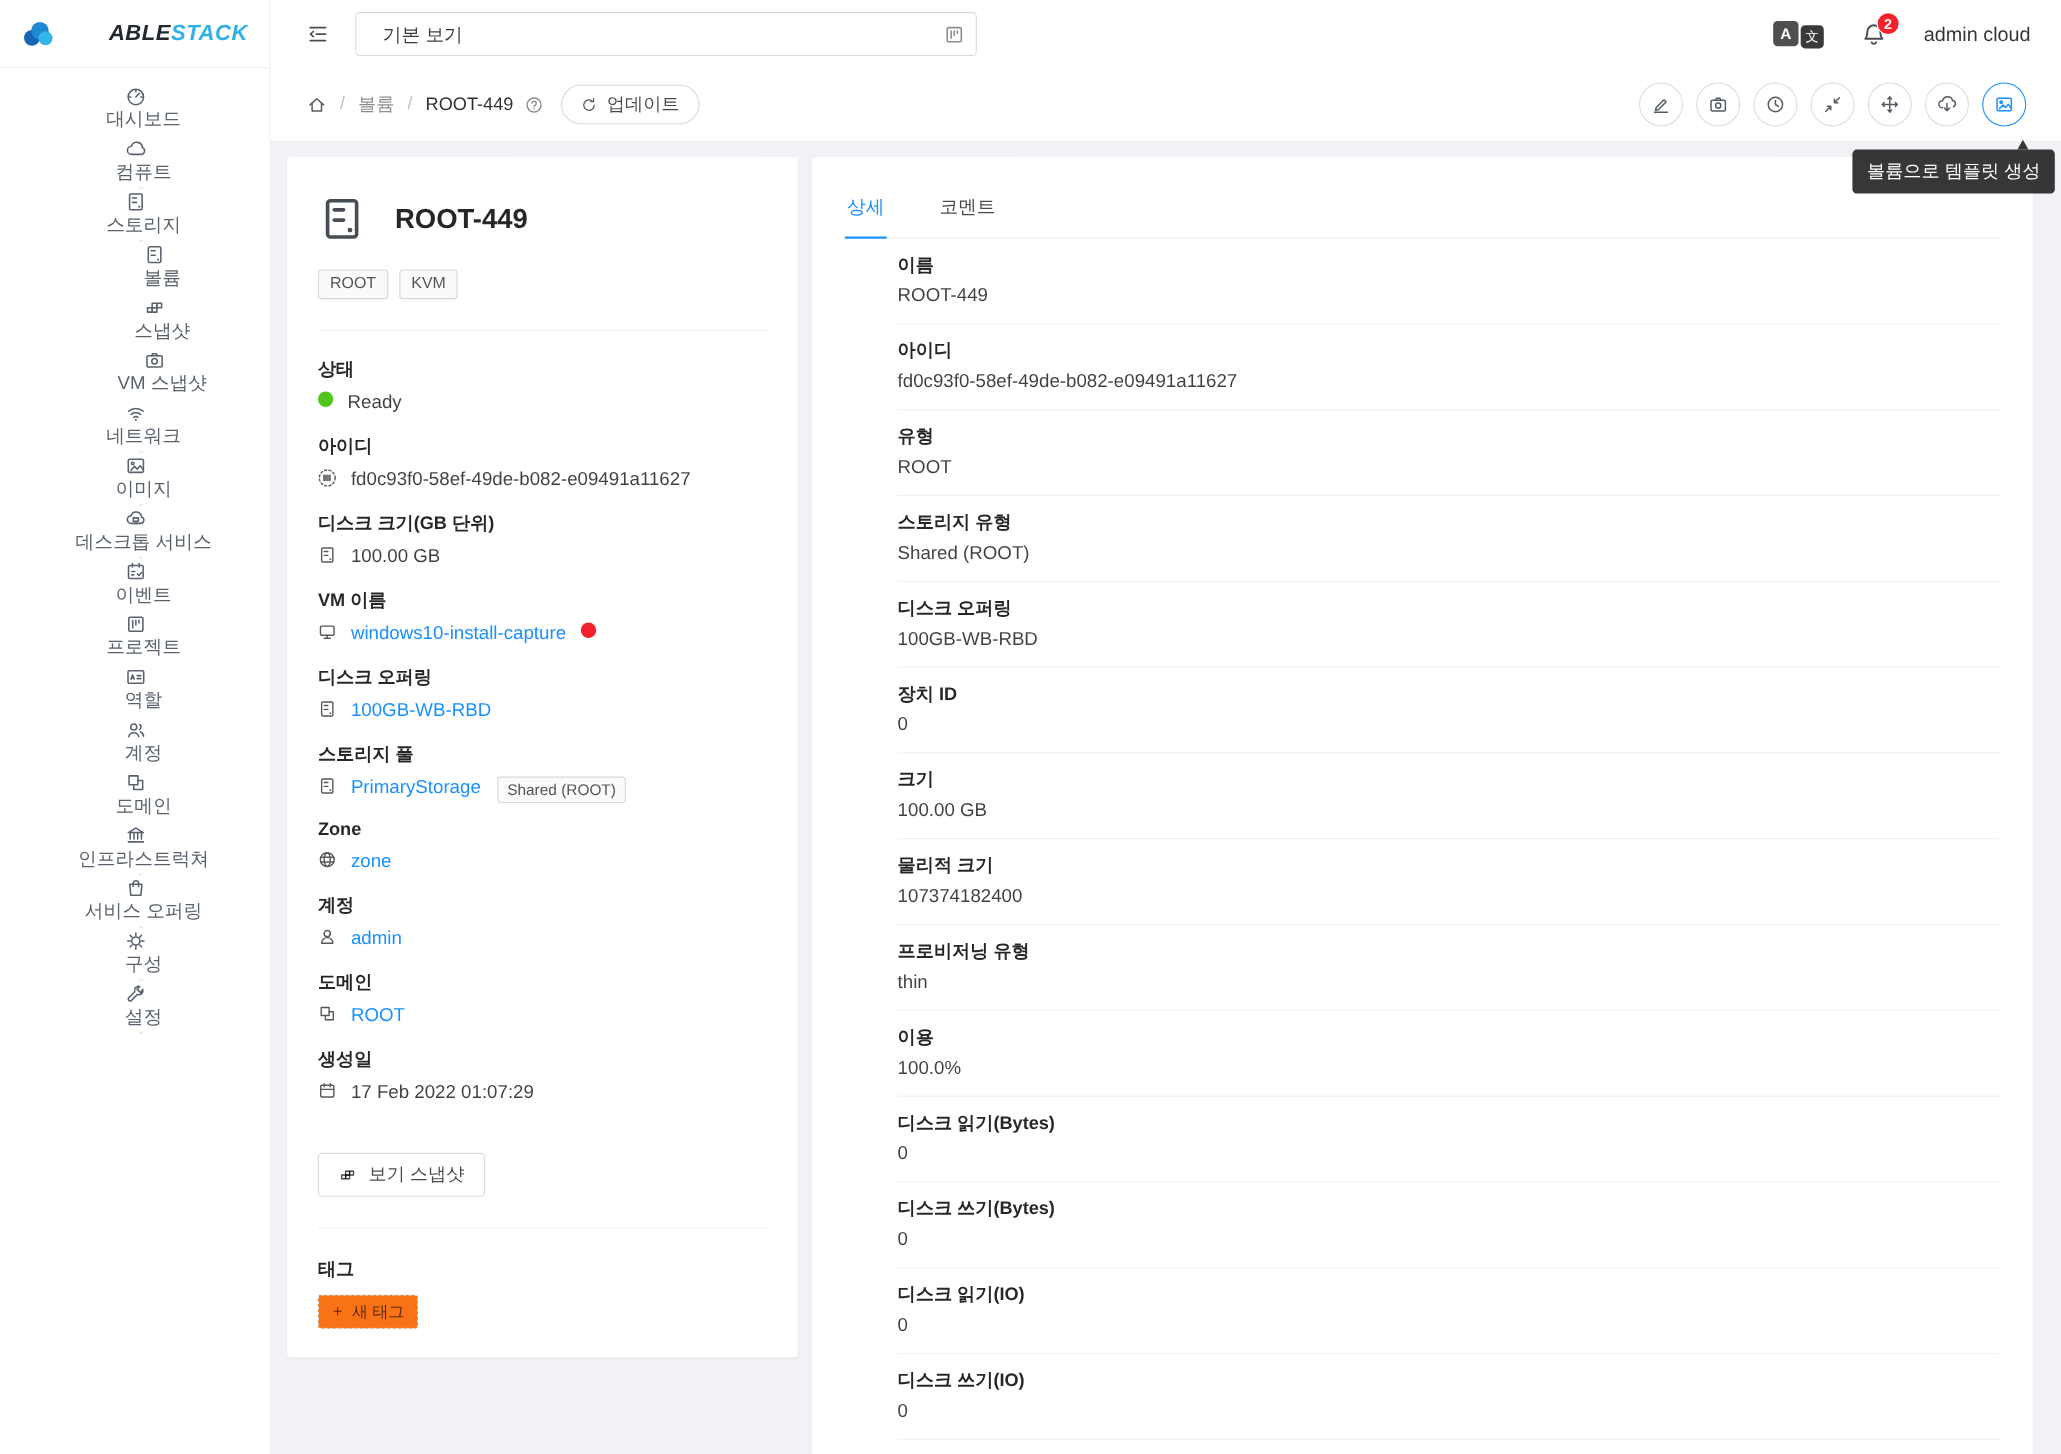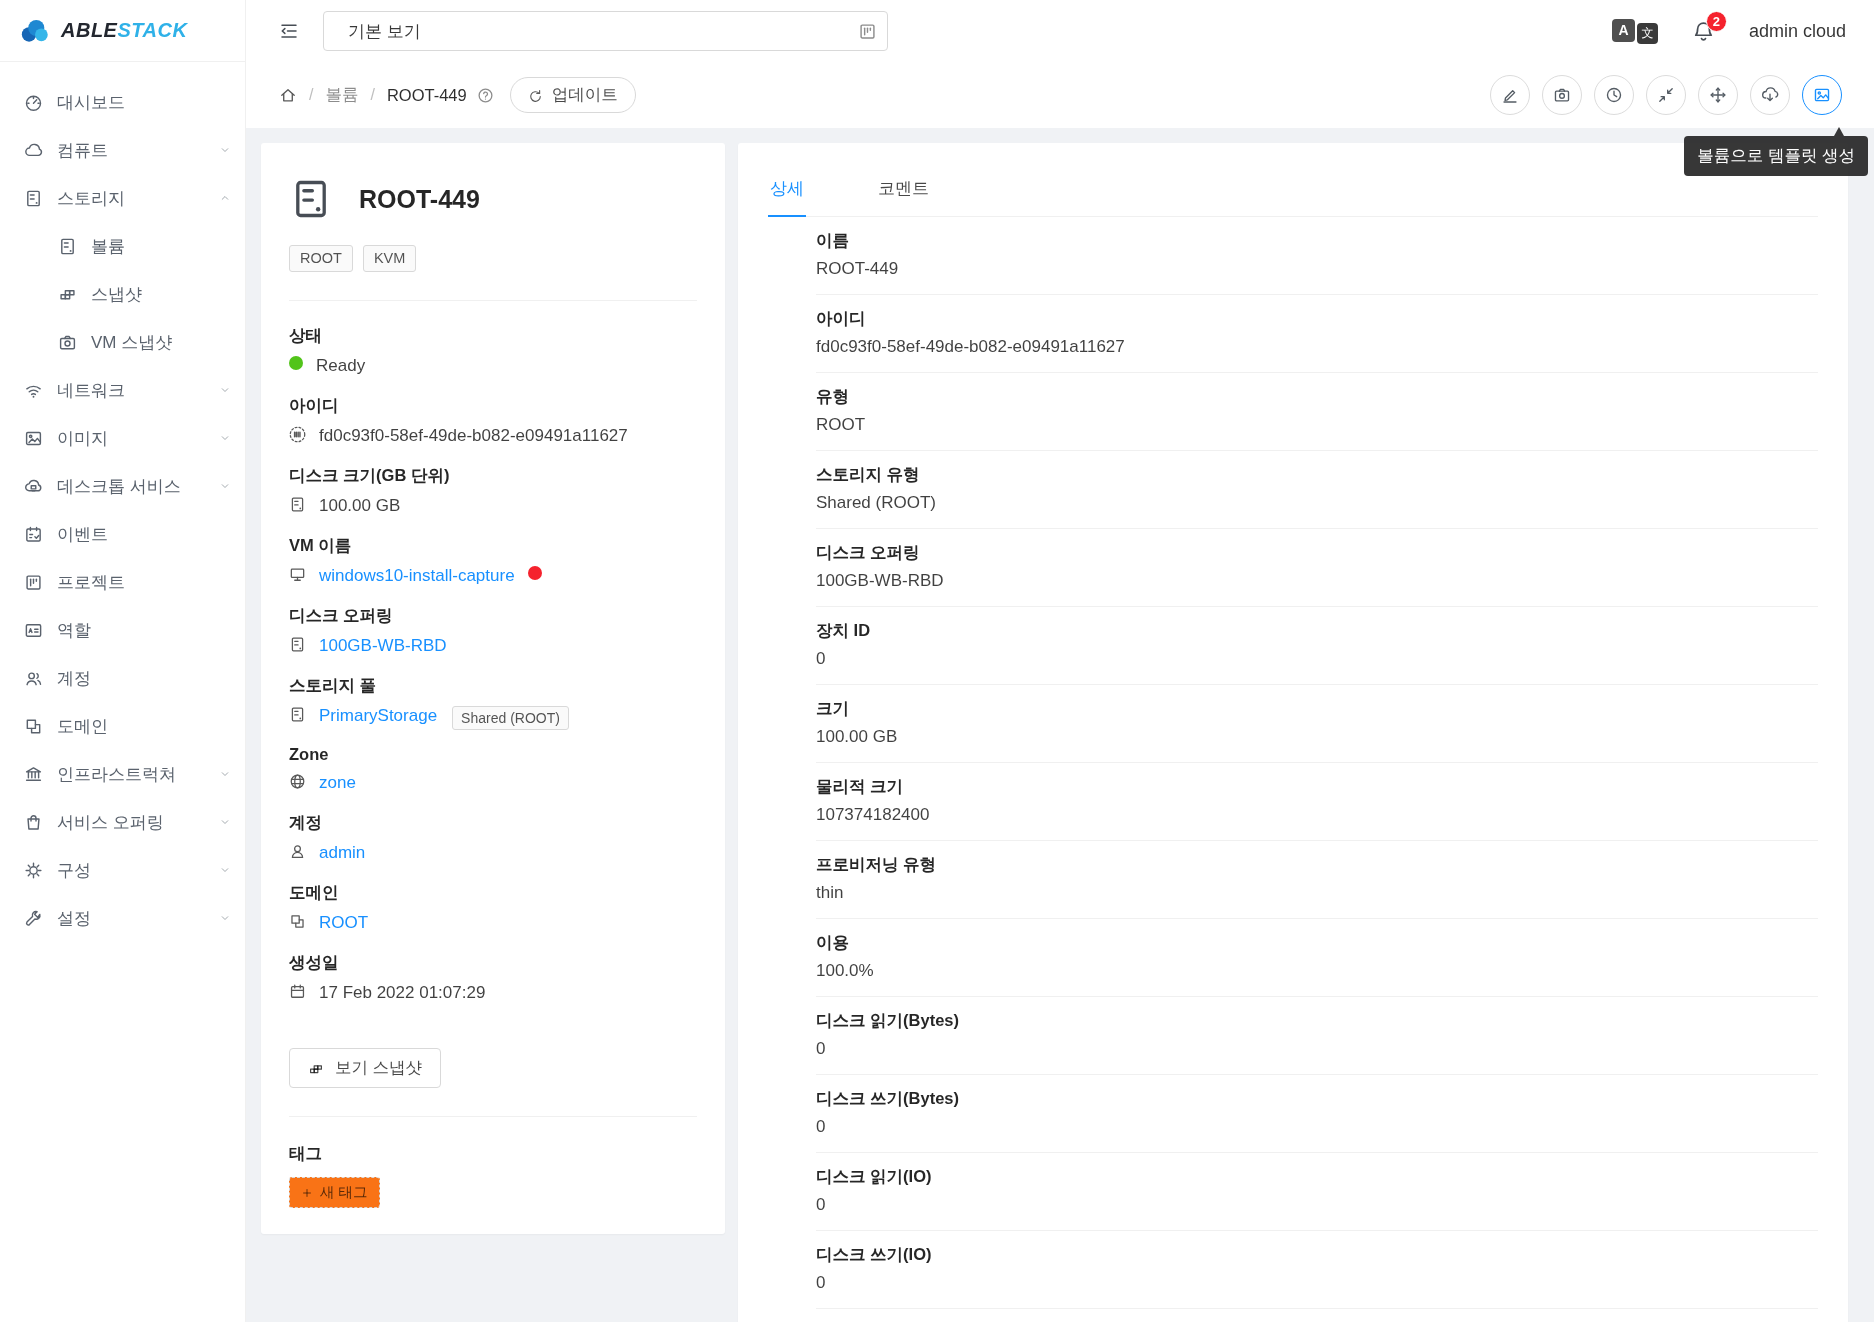--- a/index.html
+++ b/index.html
@@ -5,25 +5,25 @@
   * { margin:0; padding:0; box-sizing:border-box; }
   html,body { width:1874px; height:1322px; overflow:hidden;
     font-family:"Liberation Sans","DejaVu Sans",sans-serif; background:#fff;
     color:rgba(0,0,0,.78); }
   .layout { display:flex; height:100%; }
 
   
   .sidebar { width:246px; flex-shrink:0; background:#fff; border-right:1px solid #f0f0f0; }
   .logo-bar { height:62px; display:flex; align-items:center; gap:9px; padding-left:18px;
     border-bottom:1px solid #f0f0f0; cursor:pointer; }
-  .wordmark { font-size:20px; font-weight:800; letter-spacing:.5px; font-style:italic; }
+  .wordmark { font-size:20px; font-weight:800; letter-spacing:.5px; font-style:italic;margin-left:38px; }
   .wordmark .able { color:#23272f; } .wordmark .stack { color:#2fb1e8; }
   .menu { padding:16px 0; }
   .menu-item { height:48px; display:flex; align-items:center; padding:0 8px 0 24px;
-    font-size:17px; color:#5a626d; cursor:pointer; }
+    font-size:17px; color:#5a626d; cursor:pointer;flex-direction:column; }
   .menu-item .mi-icon { flex-shrink:0; margin-right:14px; color:#5a626d; }
   .menu-item .mi-label { flex:1; white-space:nowrap; }
   .menu-item .mi-chevron { color:#9aa0a6; margin-right:6px; }
   .menu-item.sub { padding-left:58px; }
 
   
   .main { flex:1; min-width:0; display:flex; flex-direction:column; background:#f0f2f5; position:relative; }
   .topbar { height:62px; background:#fff; display:flex; align-items:center; padding:0 28px 0 33px; }
   .collapse { color:#474d55; display:flex; cursor:pointer; }
   .view-box { width:565px; height:40px; margin-left:24px; border:1px solid #d9d9d9; border-radius:4px;
@@ -88,21 +88,21 @@
   .inline-tag { border:1px solid #d9d9d9; background:#fafafa; color:rgba(0,0,0,.68); font-size:14px;
     padding:3px 8px; border-radius:3px; margin-left:2px; white-space:nowrap; }
   .snapshot-btn { margin:26px 0 28px; display:inline-flex; align-items:center; gap:11px;
     border:1px solid #d9d9d9; background:#fff; border-radius:4px; height:40px; padding:0 18px;
     font-size:16.5px; color:rgba(0,0,0,.72); font-family:inherit; cursor:pointer; }
   .tags-label { font-weight:700; font-size:16.5px; color:rgba(0,0,0,.85); margin:26px 0 12px; }
   .new-tag-btn { display:inline-flex; align-items:center; gap:7px; border:1px dashed #d9d9d9;
     background:#f97316; border-radius:3px; padding:5px 11px; font-size:14.5px; color:rgba(0,0,0,.65);
     font-family:inherit; cursor:pointer; }
 
-  .tabs { display:flex; gap:70px; border-bottom:1px solid #f0f0f0; padding-top:20px; }
+  .tabs { display:flex; gap:46px; border-bottom:1px solid #f0f0f0; padding-top:20px; }
   .tab { padding:14px 2px 15px; font-size:17px; color:rgba(0,0,0,.72); cursor:pointer;
     border-bottom:2px solid transparent; margin-bottom:-1px; }
   .tab.active { color:#1890ff; border-bottom-color:#1890ff; }
   .detail-row { padding:13px 0 15px; border-bottom:1px solid #f0f0f0;margin-left:48px; }
   .detail-row:last-child { border-bottom:none; }
   .detail-label { font-weight:700; font-size:16.5px; color:rgba(0,0,0,.85); margin-bottom:7px; }
   .detail-value { font-size:17px; color:rgba(0,0,0,.75); word-break:break-all; }
   .icon { display:inline-block; vertical-align:middle; }
 </style>
 </head>

